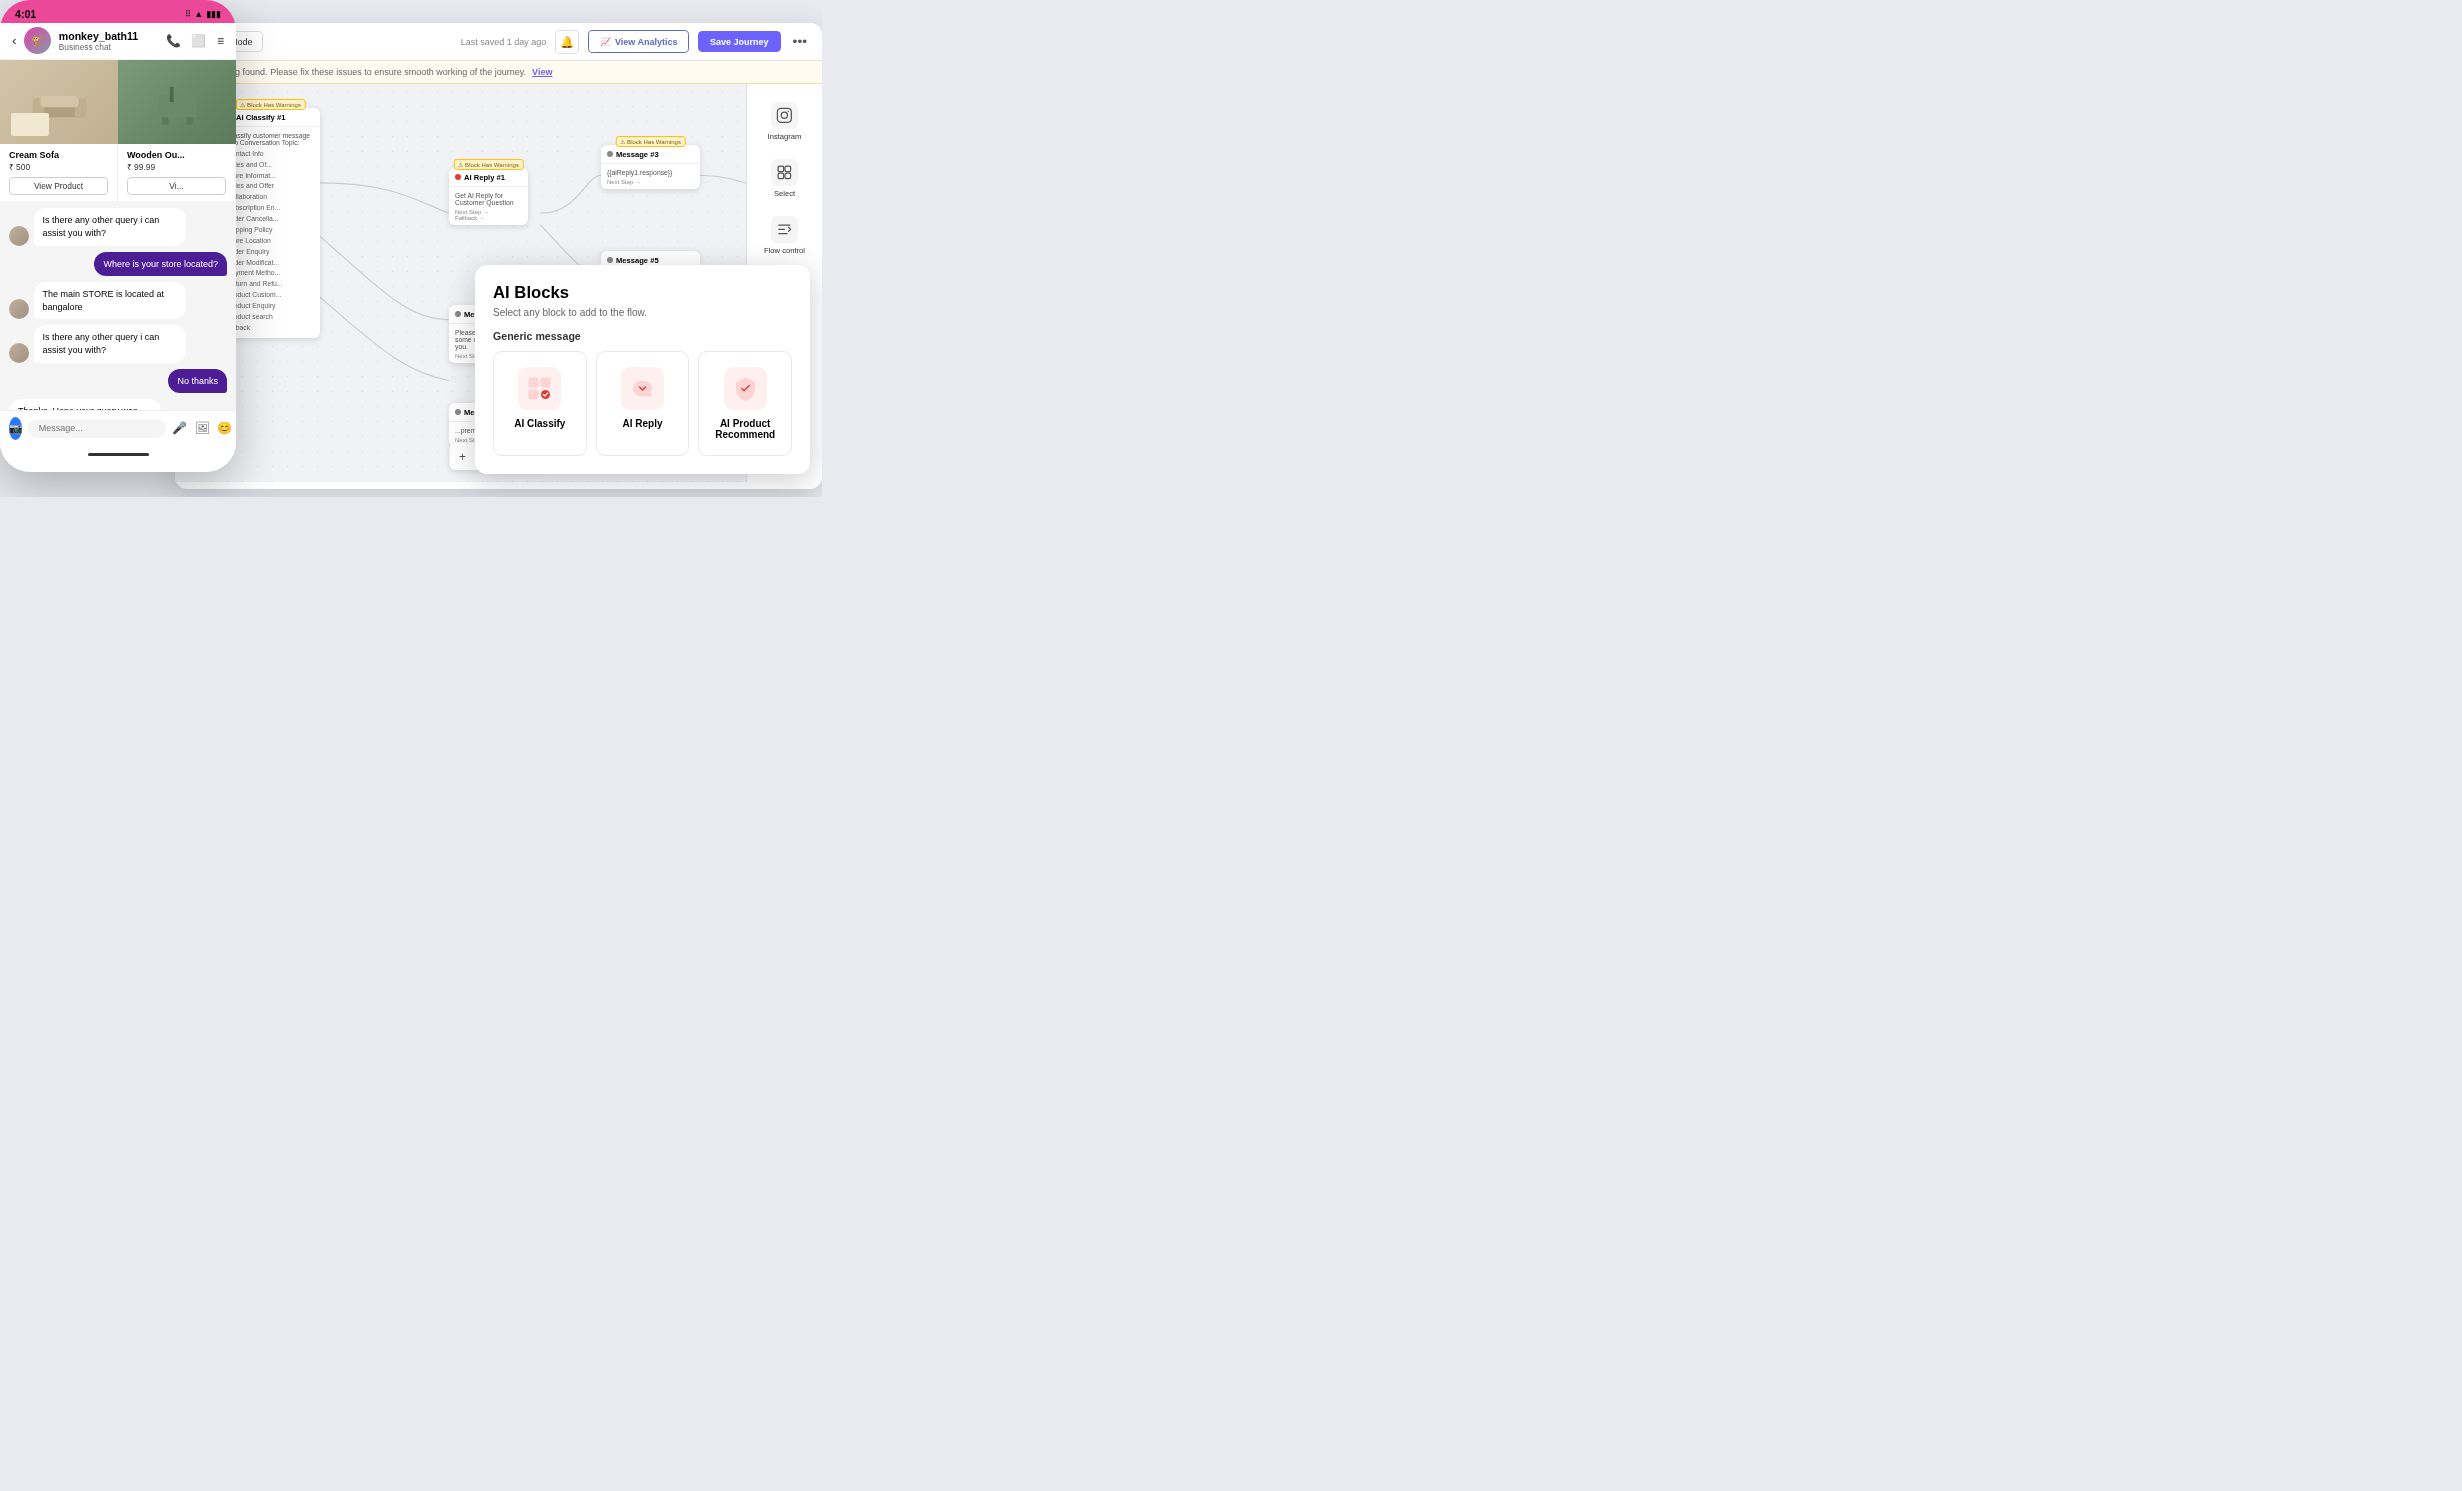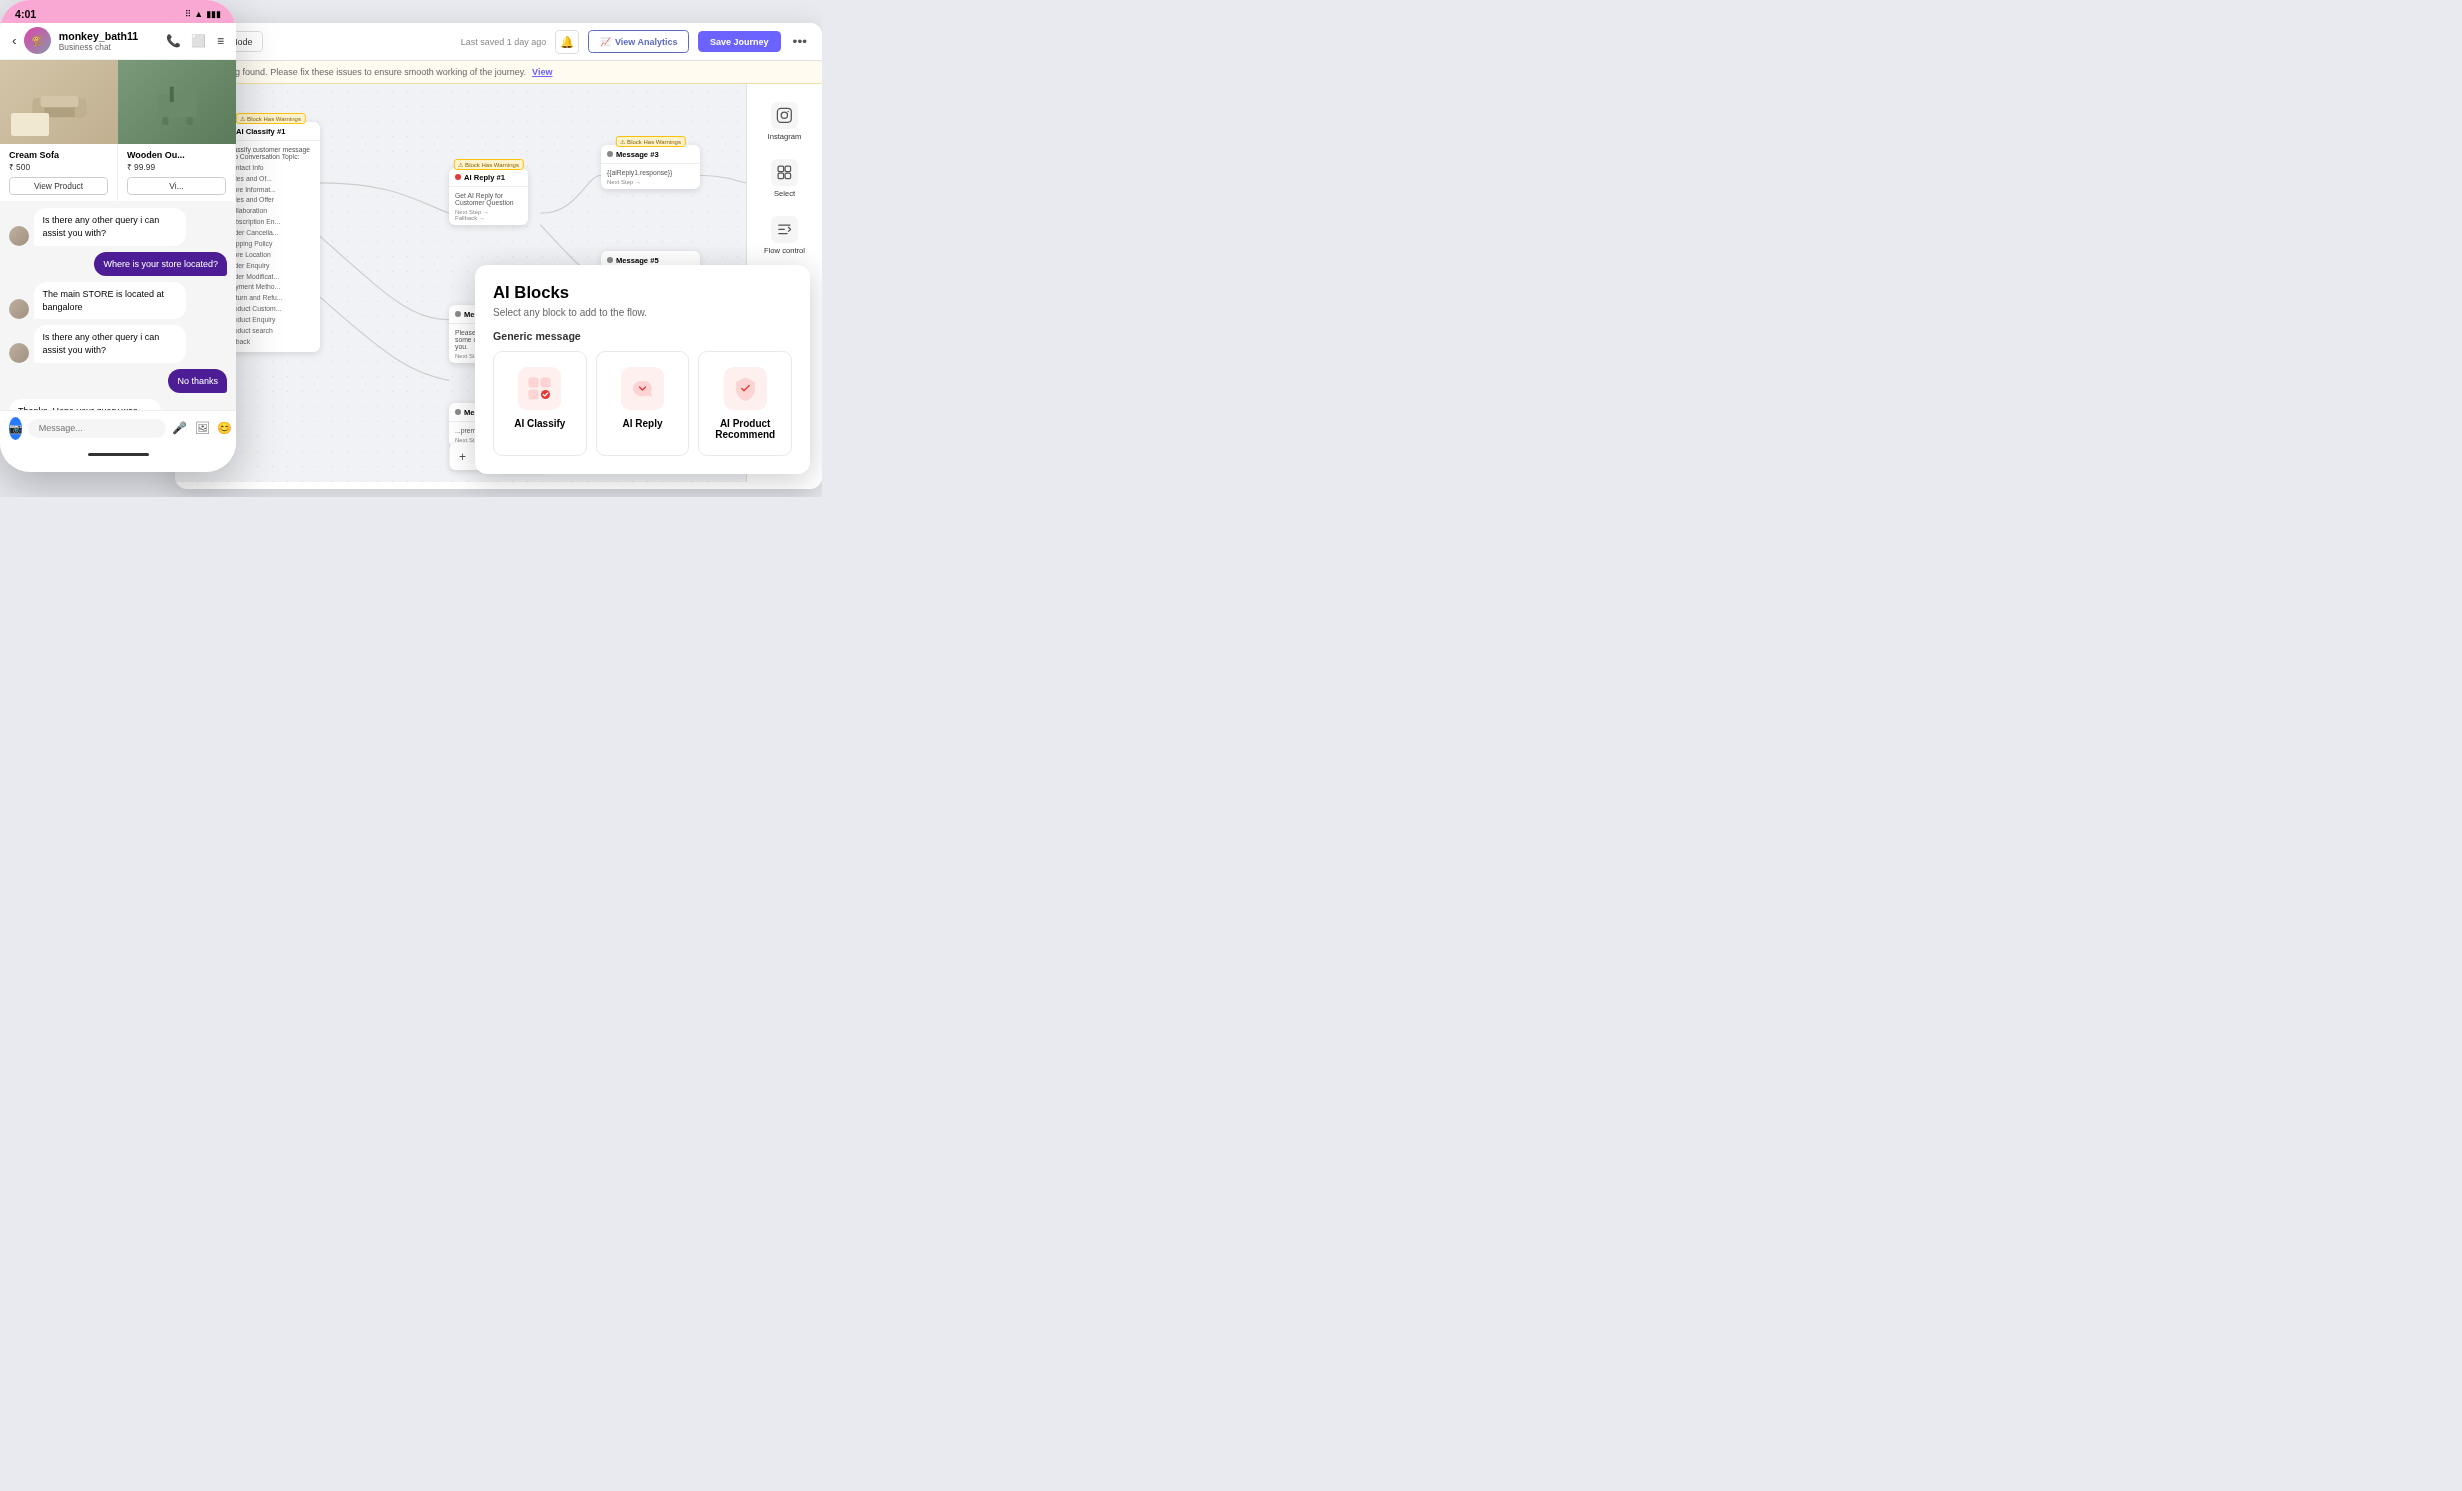--- a/index.html
+++ b/index.html
@@ -19,21 +19,21 @@
       top: 0;
       width: 236px;
       height: 472px;
       background: #fff;
       border-radius: 30px;
       box-shadow: 0 15px 46px rgba(0,0,0,0.25);
       overflow: hidden;
       z-index: 10;
     }
     .phone-status-bar {
-      background: #f9a8d4;
+      background: #ec4899;
       padding: 7.6px 15px 3px;
       display: flex;
       justify-content: space-between;
       align-items: center;
     }
     .phone-time {
       font-size: 10.6px;
       font-weight: 700;
       color: #000;
     }
@@ -372,21 +372,21 @@
       transform: translateX(-50%);
       background: #fff3cd;
       border: 0.8px solid #ffc107;
       border-radius: 3px;
       font-size: 6px;
       padding: 0.8px 3.8px;
       white-space: nowrap;
       color: #856404;
     }
     .classify-node {
-      left: 46px; top: 38px;
+      left: 46px; top: 24px;
       width: 99px;
     }
     .classify-categories {
       font-size: 6.8px;
       color: #666;
       line-height: 1.6;
     }
     .ai-reply-node {
       left: 274px; top: 84px;
       width: 79px;

